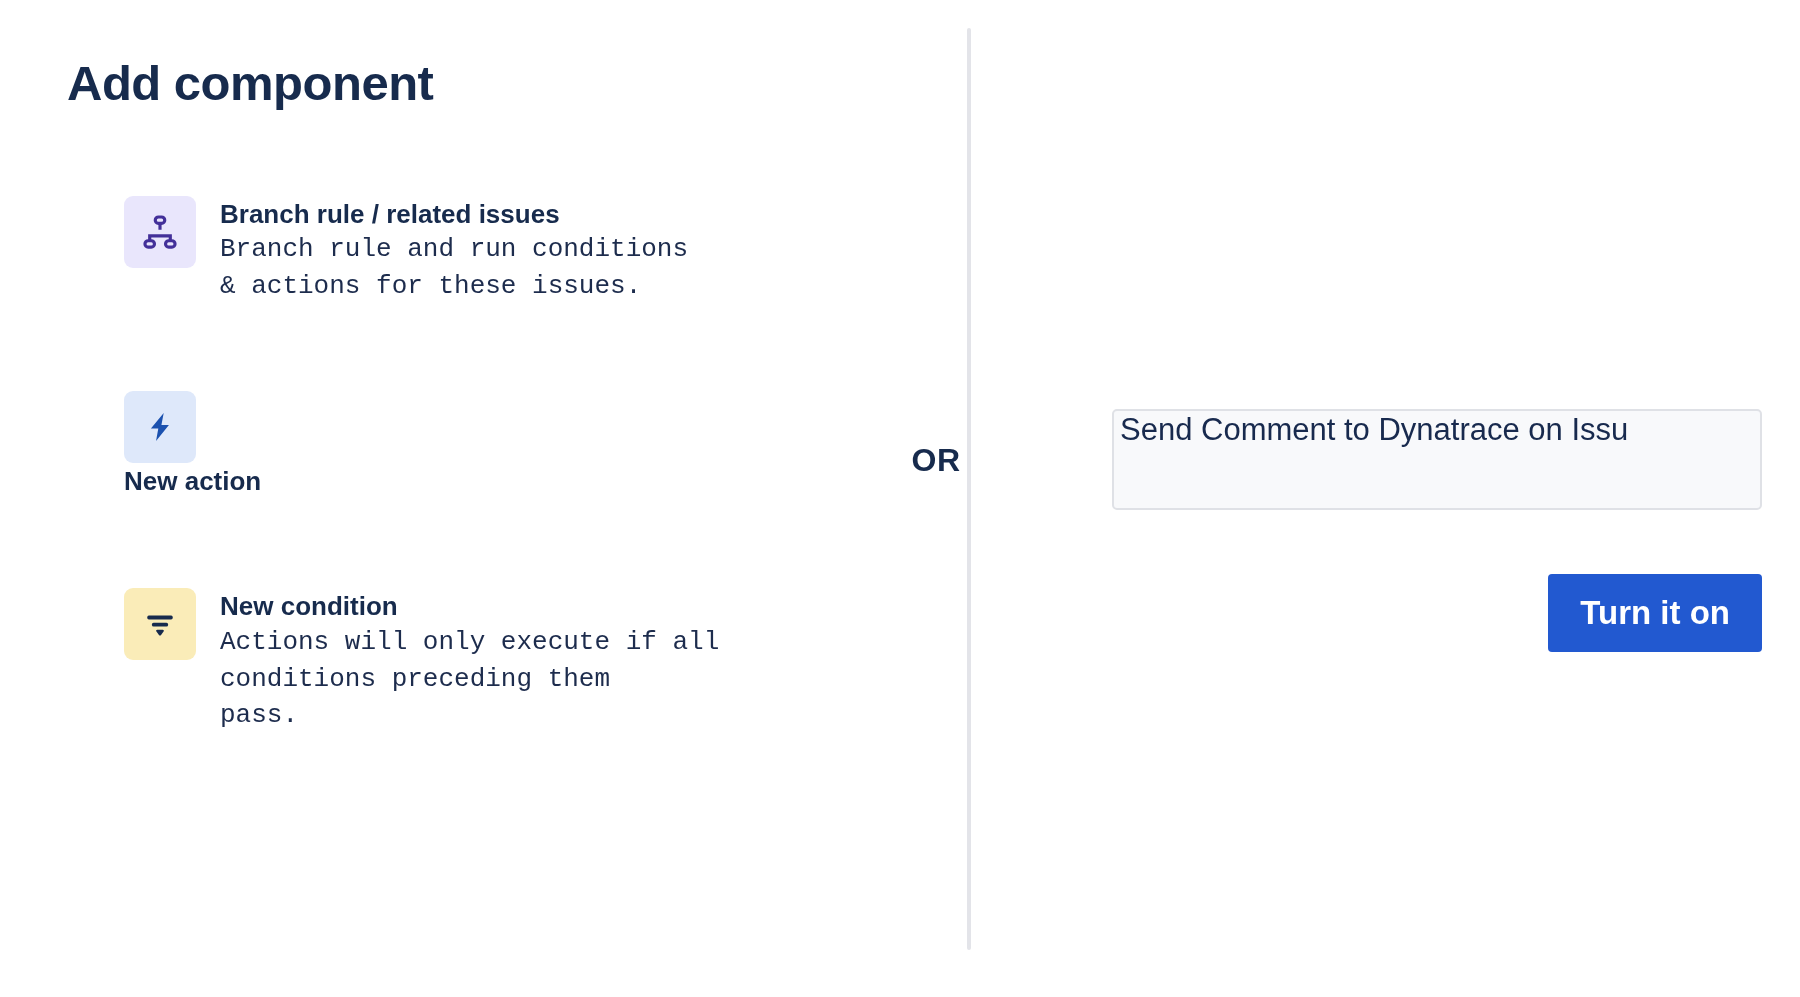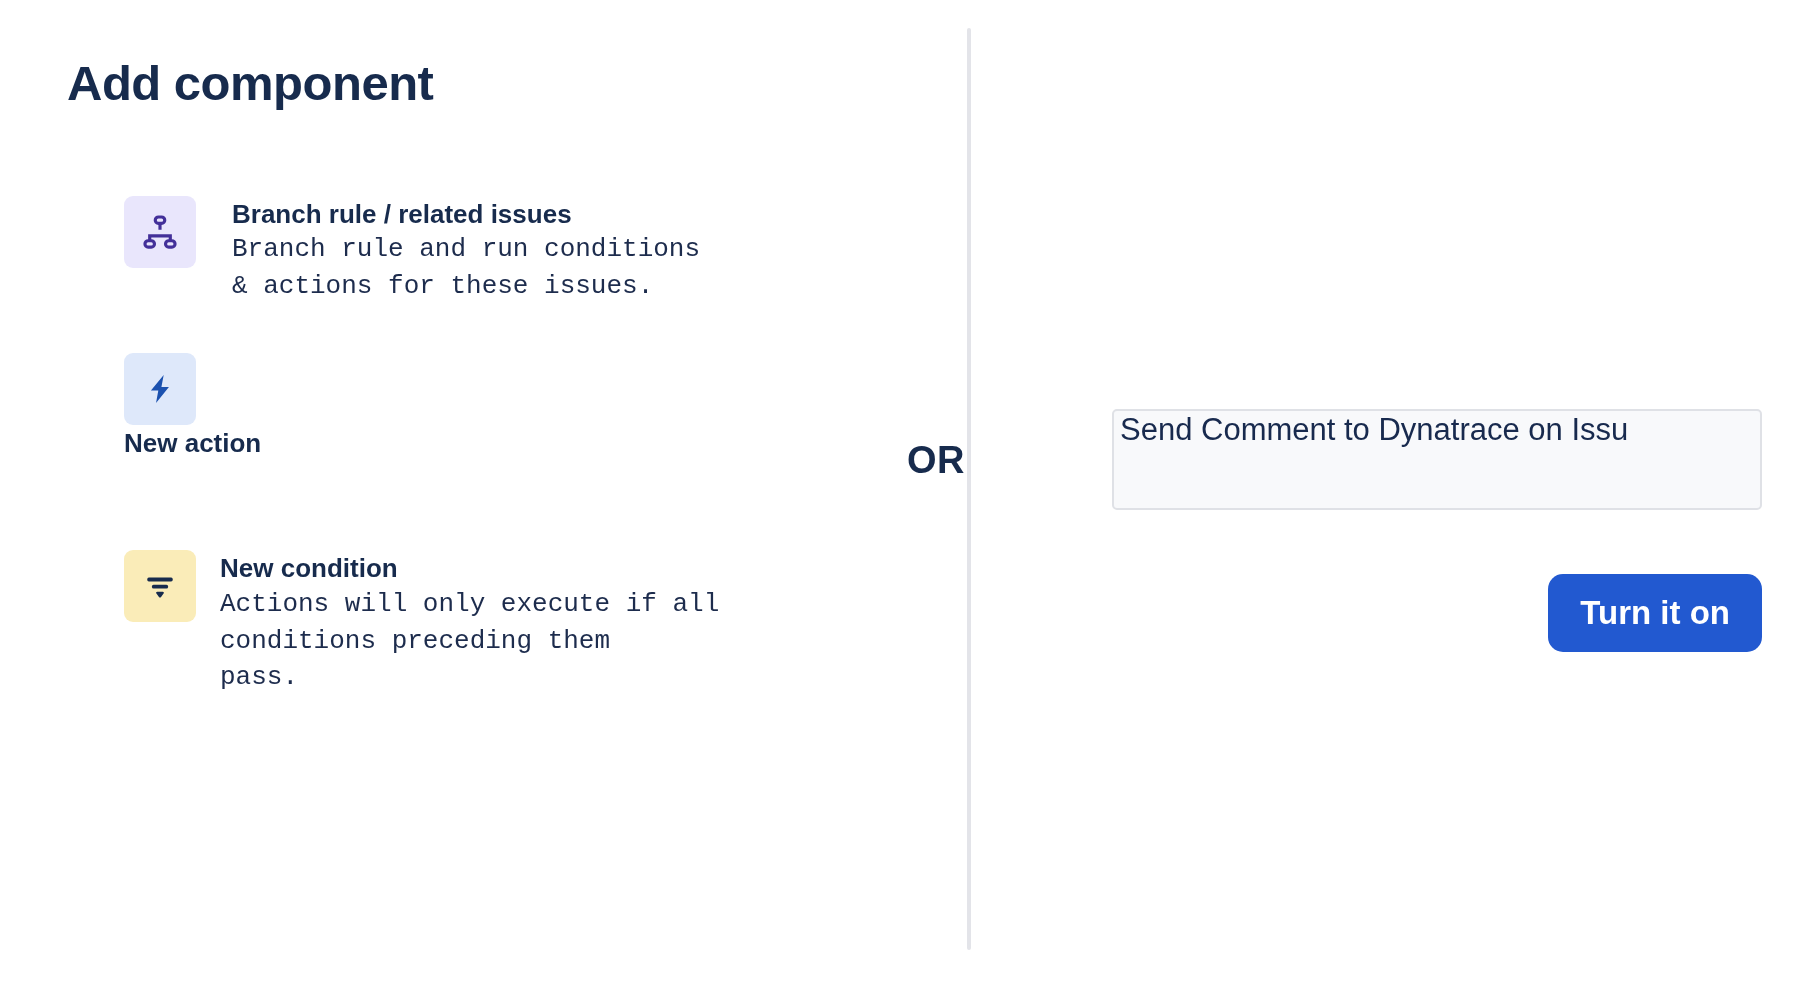--- a/index.html
+++ b/index.html
@@ -72,41 +72,41 @@
     font-size: 26px;
     font-weight: normal;
     line-height: 1.42;
     color: #1d2c4d;
     margin: 0;
     white-space: pre-line;
     font-family: Liberation Mono, monospace;
   }
 
   
-  .item-branch   { margin-bottom: 48px; gap: 12px; }
+  .item-branch   { margin-bottom: 86px; }
   .item-action   { margin-bottom: 90px; flex-direction: column; }
 
   
   .divider {
     position: absolute;
     left: 967px;
     top: 28px;
     width: 4px;
     height: 922px;
     background: #e3e4e9;
     border-radius: 2px;
   }
 
   
   .or-label {
     position: absolute;
     left: 936px;
     top: 460px;
     transform: translate(-50%, -50%);
-    font-size: 38px;
+    font-size: 32px;
     font-weight: bold;
     color: #172b4d;
     letter-spacing: 0.5px;
   }
 
   
   .right-panel {
     position: absolute;
     left: 1112px;
     top: 409px;
@@ -132,21 +132,21 @@
     line-height: 1.2;
   }
 
   .turn-on-button {
     position: absolute;
     right: 0;
     top: 165px;
     background: #2259d0;
     color: #ffffff;
     border: none;
-    border-radius: 15px;
+    border-radius: 4px;
     font-family: "Liberation Sans", sans-serif;
     font-size: 33px;
     font-weight: bold;
     padding: 0 32px;
     height: 78px;
     line-height: 78px;
     cursor: pointer;
     white-space: nowrap;
   }
 </style>

